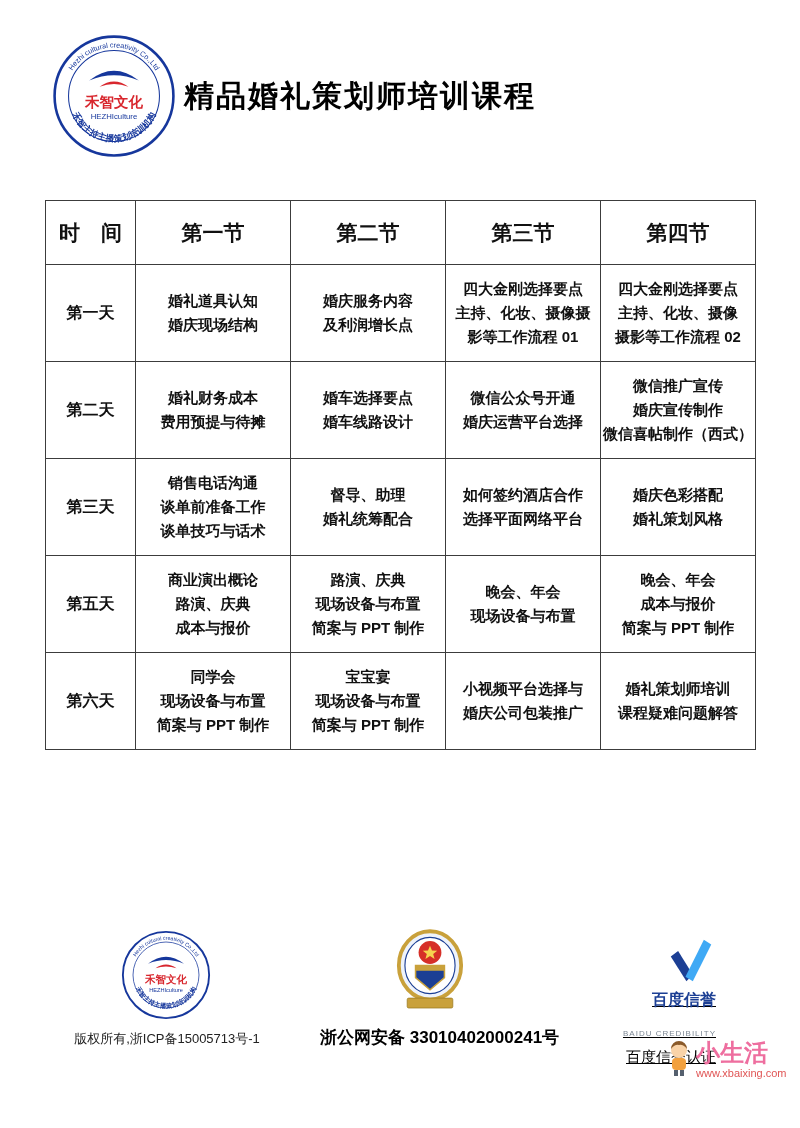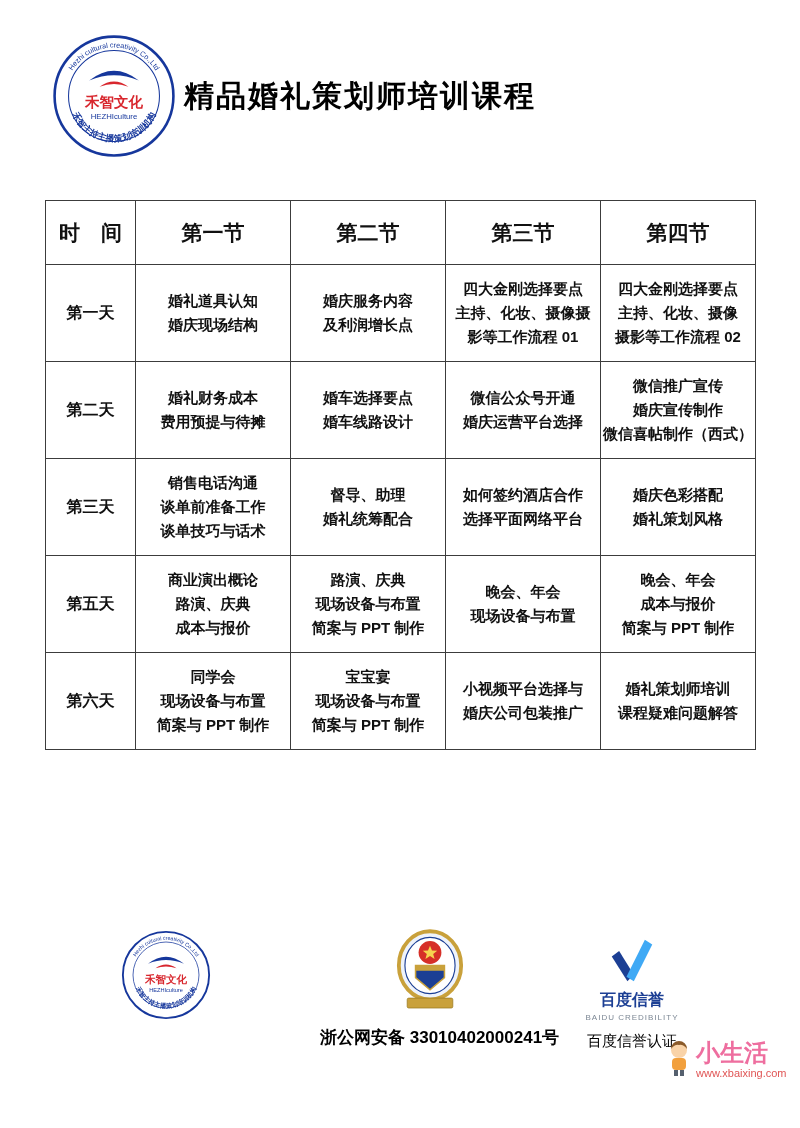--- a/index.html
+++ b/index.html
@@ -67,27 +67,28 @@
   
   .police-emblem-wrap {
     position: absolute;
     left: 392px; top: 926px;
     width: 76px; height: 88px;
   }
   .police-emblem-wrap svg { width: 100%; height: 100%; display: block; }
 
   .baidu-block {
     position: absolute;
-    left: 572px; top: 938px;
+    left: 596px; top: 938px;
     width: 120px;
-    text-align: center;
+    text-align: right;
+    text-decoration: underline;
   }
   .baidu-block svg { width: 50px; height: 46px; display: inline-block; }
   .baidu-name { font-size: 16px; font-weight: bold; color: #1c3f94; margin-top: 2px; }
-  .baidu-en { font-size: 8px; color: #7c8794; letter-spacing: 1px; margin-top: 2px; }
+  .baidu-en { font-size: 8px; color: #7c8794; letter-spacing: 1px; margin-top: 18px; }
   .baidu-cert { font-size: 15px; color: #000; margin-top: 10px; }
 
   .copyright-text {
     position: absolute;
     left: 62px; top: 1030px;
     width: 210px;
     text-align: center;
     font-size: 13px;
     color: #222;
   }
@@ -263,20 +264,21 @@
   <div class="baidu-block">
     <svg viewBox="0 0 54 50">
       <polygon points="5,20 13,14 29,40 22,47" fill="#1c3f94"></polygon>
       <polygon points="49,7 41,2 21,42 29,47" fill="#3fa9f5"></polygon>
     </svg>
     <div class="baidu-name">百度信誉</div>
     <div class="baidu-en">BAIDU CREDIBILITY</div>
     <div class="baidu-cert">百度信誉认证</div>
   </div>
 
+  <div class="copyright-text">版权所有,浙ICP备15005713号-1</div>
   <div class="police-number">浙公网安备 33010402000241号</div>
 
   <div class="watermark">
     <svg viewBox="0 0 26 36">
       <circle cx="13" cy="9" r="8" fill="#f9d3a8"></circle>
       <path d="M5,8 a8,8 0 0 1 16,0 q-4,-5 -8,-4 q-4,-1 -8,4 Z" fill="#8a5a2a"></path>
       <rect x="6" y="17" width="14" height="12" rx="4" fill="#f2a03d"></rect>
       <rect x="8" y="29" width="4" height="6" fill="#55606e"></rect>
       <rect x="14" y="29" width="4" height="6" fill="#55606e"></rect>
     </svg>

